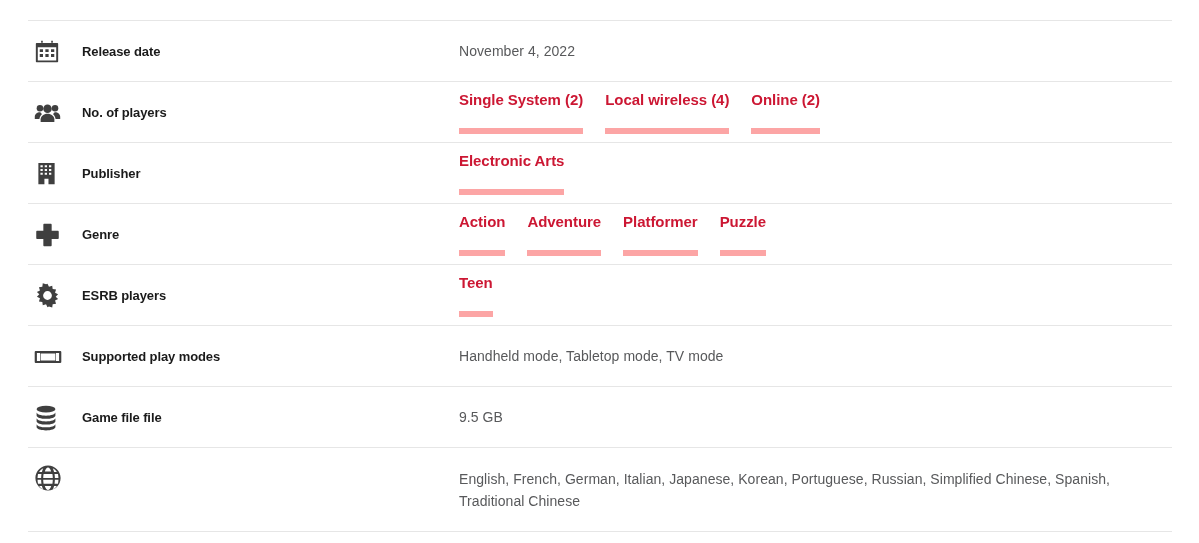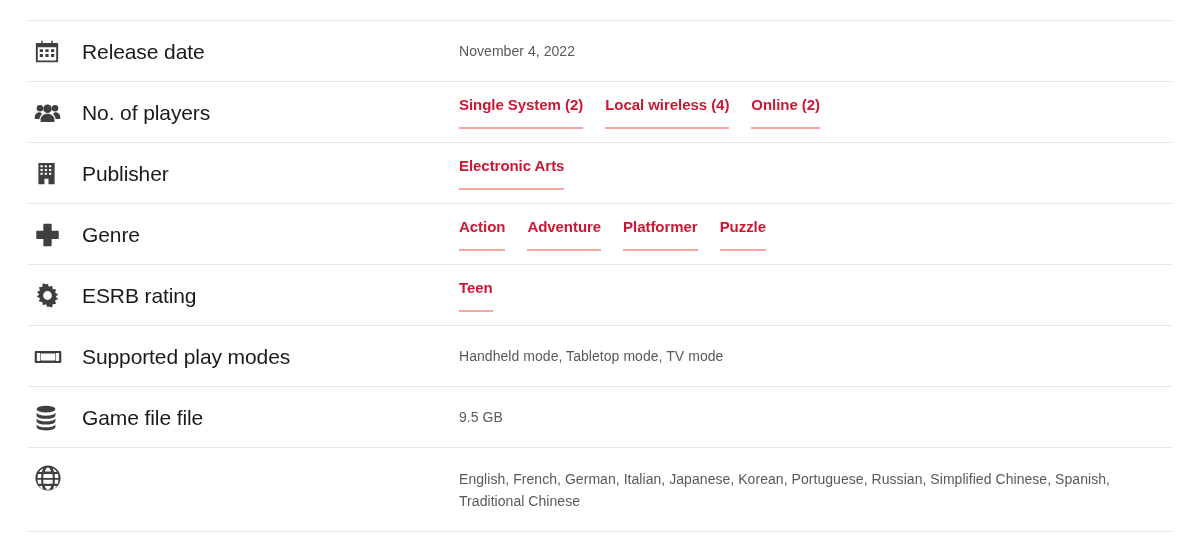--- a/index.html
+++ b/index.html
@@ -64,22 +64,22 @@
     padding-left: 6px;
     box-sizing: border-box;
     color: #3b3b3b;
   }
   .icon-box svg {
     display: block;
     fill: #3f3f3f;
   }
 
   .label-text {
-    font-size: 21px;
-    font-weight: 400;
+    font-size: 13px;
+    font-weight: 700;
     color: #1a1a1a;
     letter-spacing: -0.1px;
     line-height: 1.2;
     padding-left: 10px;
   }
 
   .cell-value {
     flex: 1 1 auto;
     height: 61px;
     display: flex;
@@ -103,22 +103,22 @@
     display: flex;
     flex-wrap: wrap;
     align-items: center;
     gap: 0px;
   }
   .spec-link {
     font-size: 15px;
     font-weight: 700;
     color: #cc1733;
     text-decoration: none;
-    border-bottom: 2px solid #fca5a5;
-    padding-bottom: 12px;
+    border-bottom: 6px solid #fca5a5;
+    padding-bottom: 18px;
     margin-right: 22px;
     line-height: 1.25;
     letter-spacing: -0.05px;
     cursor: pointer;
   }
   .spec-link:last-child { margin-right: 0; }
 </style>
 </head>
 <body>
 
@@ -197,21 +197,21 @@
     </div>
   </div>
 
   <div class="spec-row">
     <div class="cell-label">
       <span class="icon-box">
         <svg width="27" height="27" viewBox="0 0 24 24" aria-hidden="true">
           <path d="M12 1.5l1.3 2.7 2.9-.9.4 3 3 .4-.9 2.9 2.7 1.3-2.1 2.1 2.1 2.1-2.7 1.3.9 2.9-3 .4-.4 3-2.9-.9L12 22.5l-1.3-2.7-2.9.9-.4-3-3-.4.9-2.9L2.6 13l2.1-2.1-2.1-2.1 2.7-1.3-.9-2.9 3-.4.4-3 2.9.9L12 1.5zm0 6.6a3.9 3.9 0 100 7.8 3.9 3.9 0 000-7.8z"></path>
         </svg>
       </span>
-      <span class="label-text">ESRB rating</span>
+      <span class="label-text">ESRB players</span>
     </div>
     <div class="cell-value">
       <div class="link-group">
         <a class="spec-link">Teen</a>
       </div>
     </div>
   </div>
 
   <div class="spec-row">
     <div class="cell-label">

